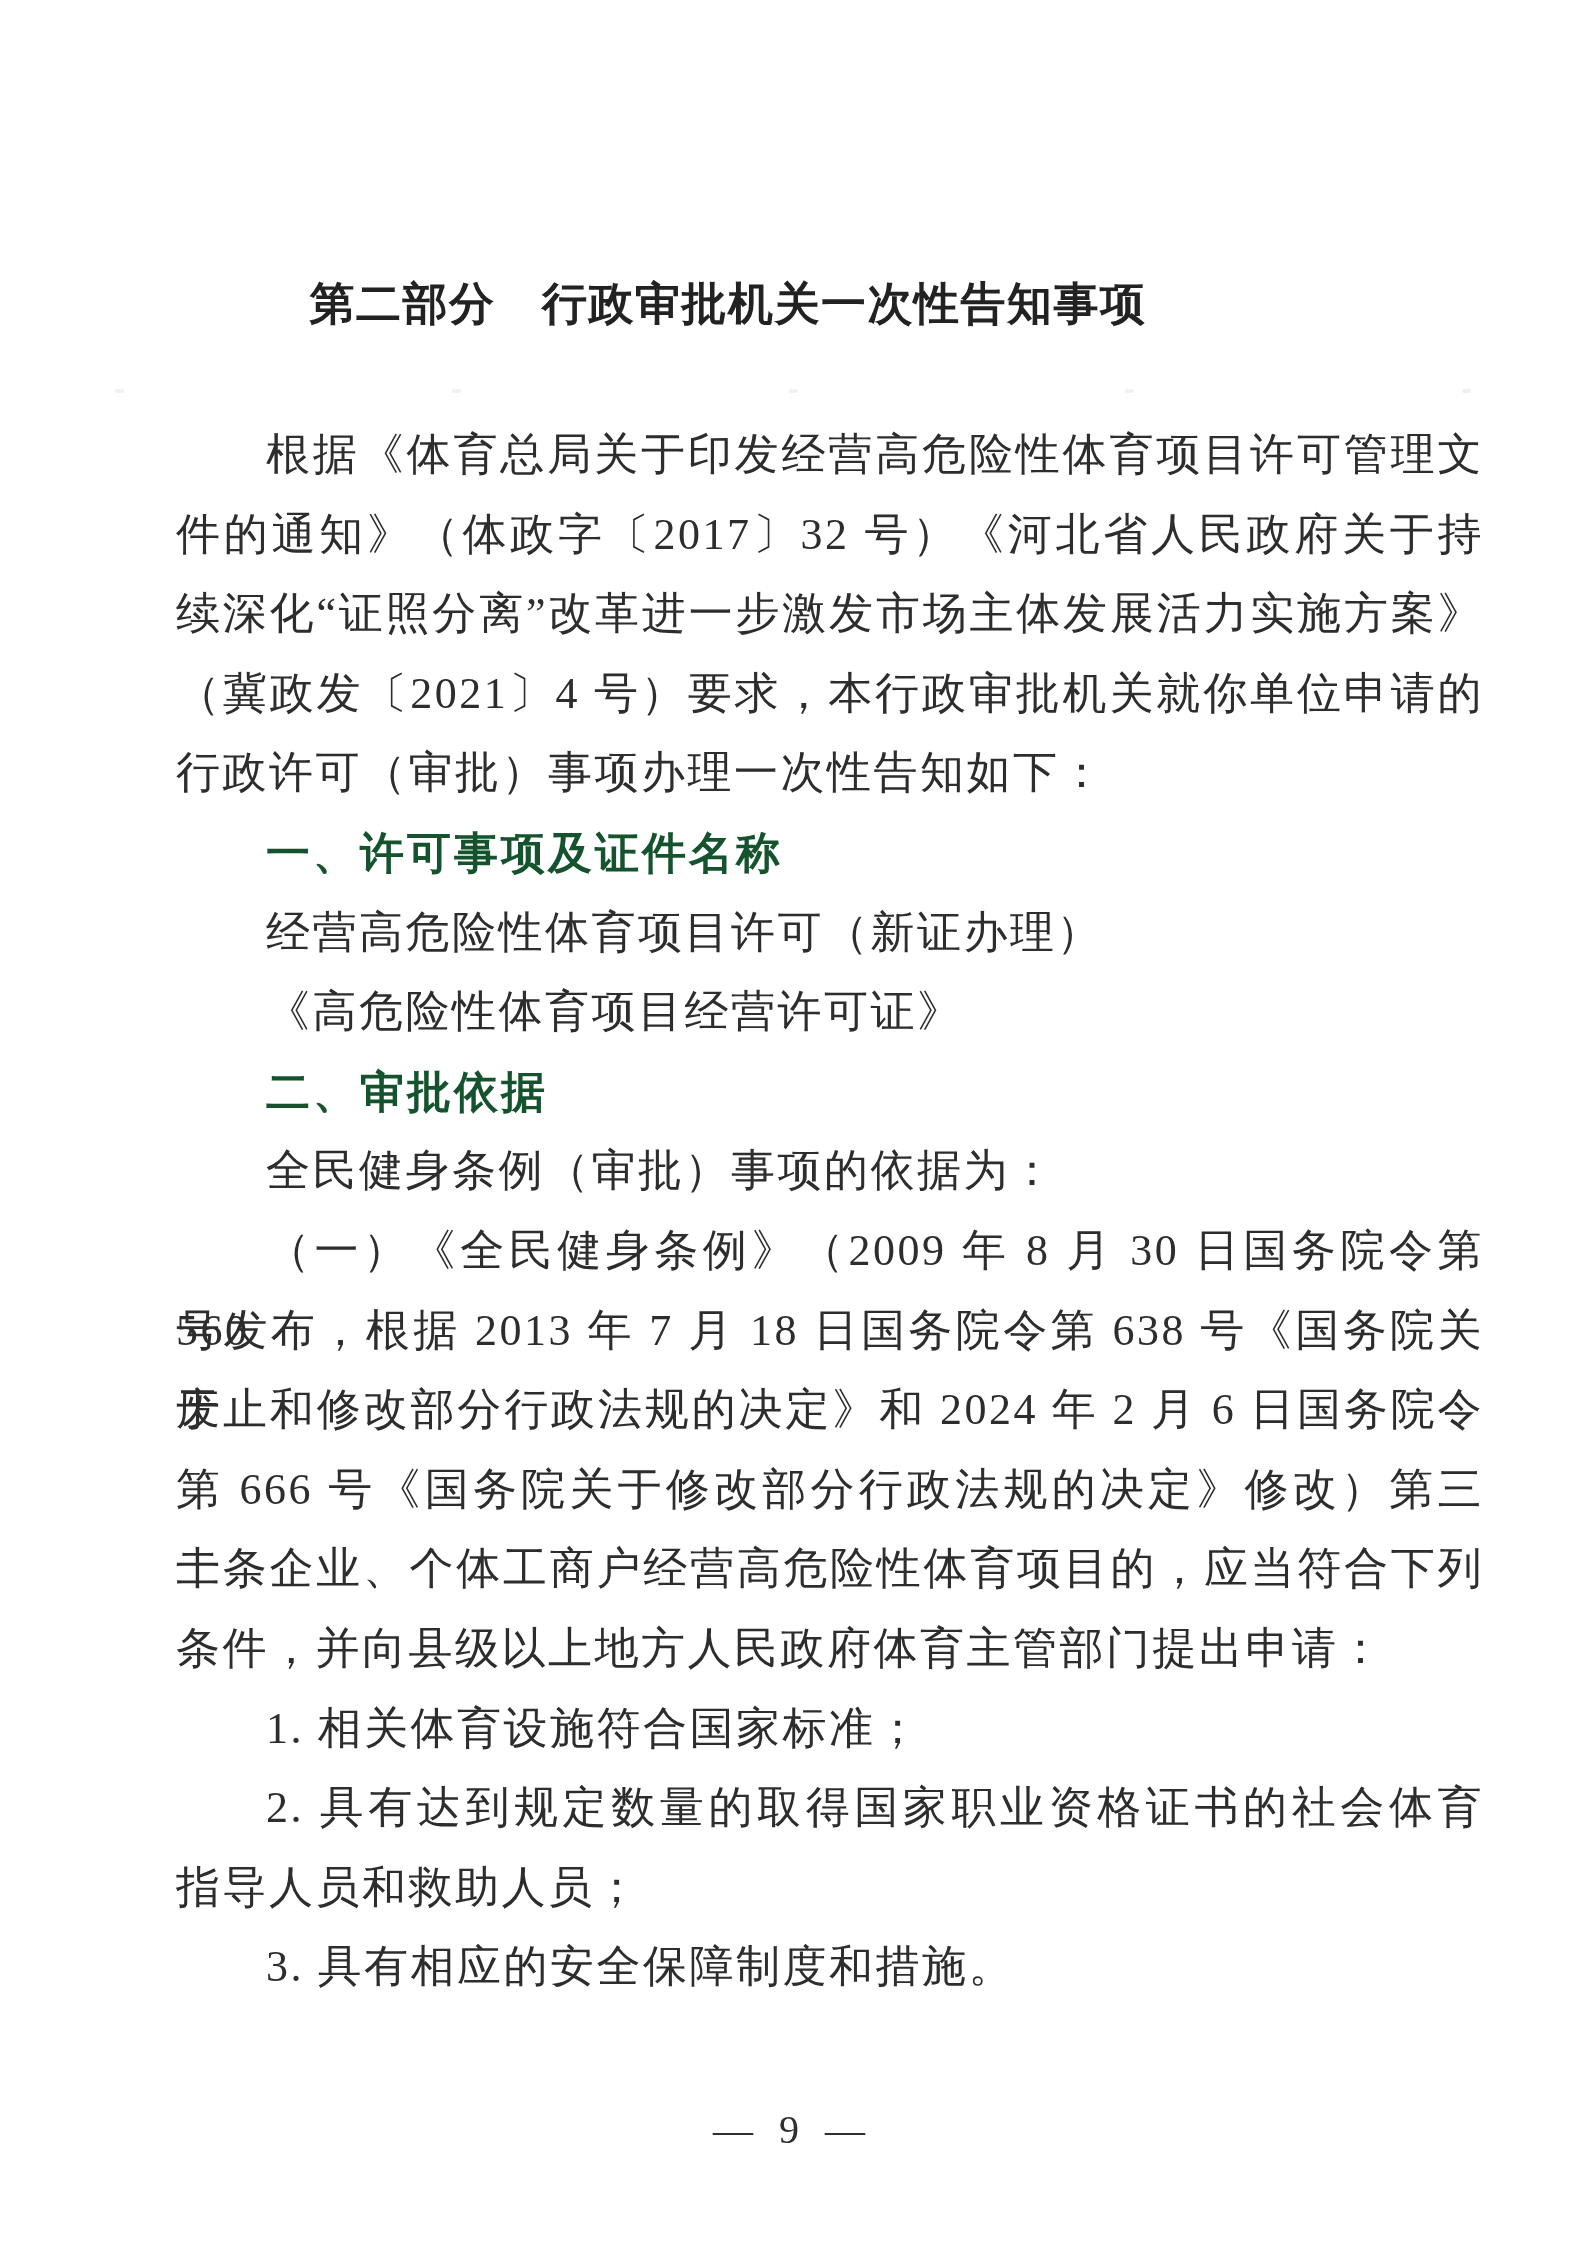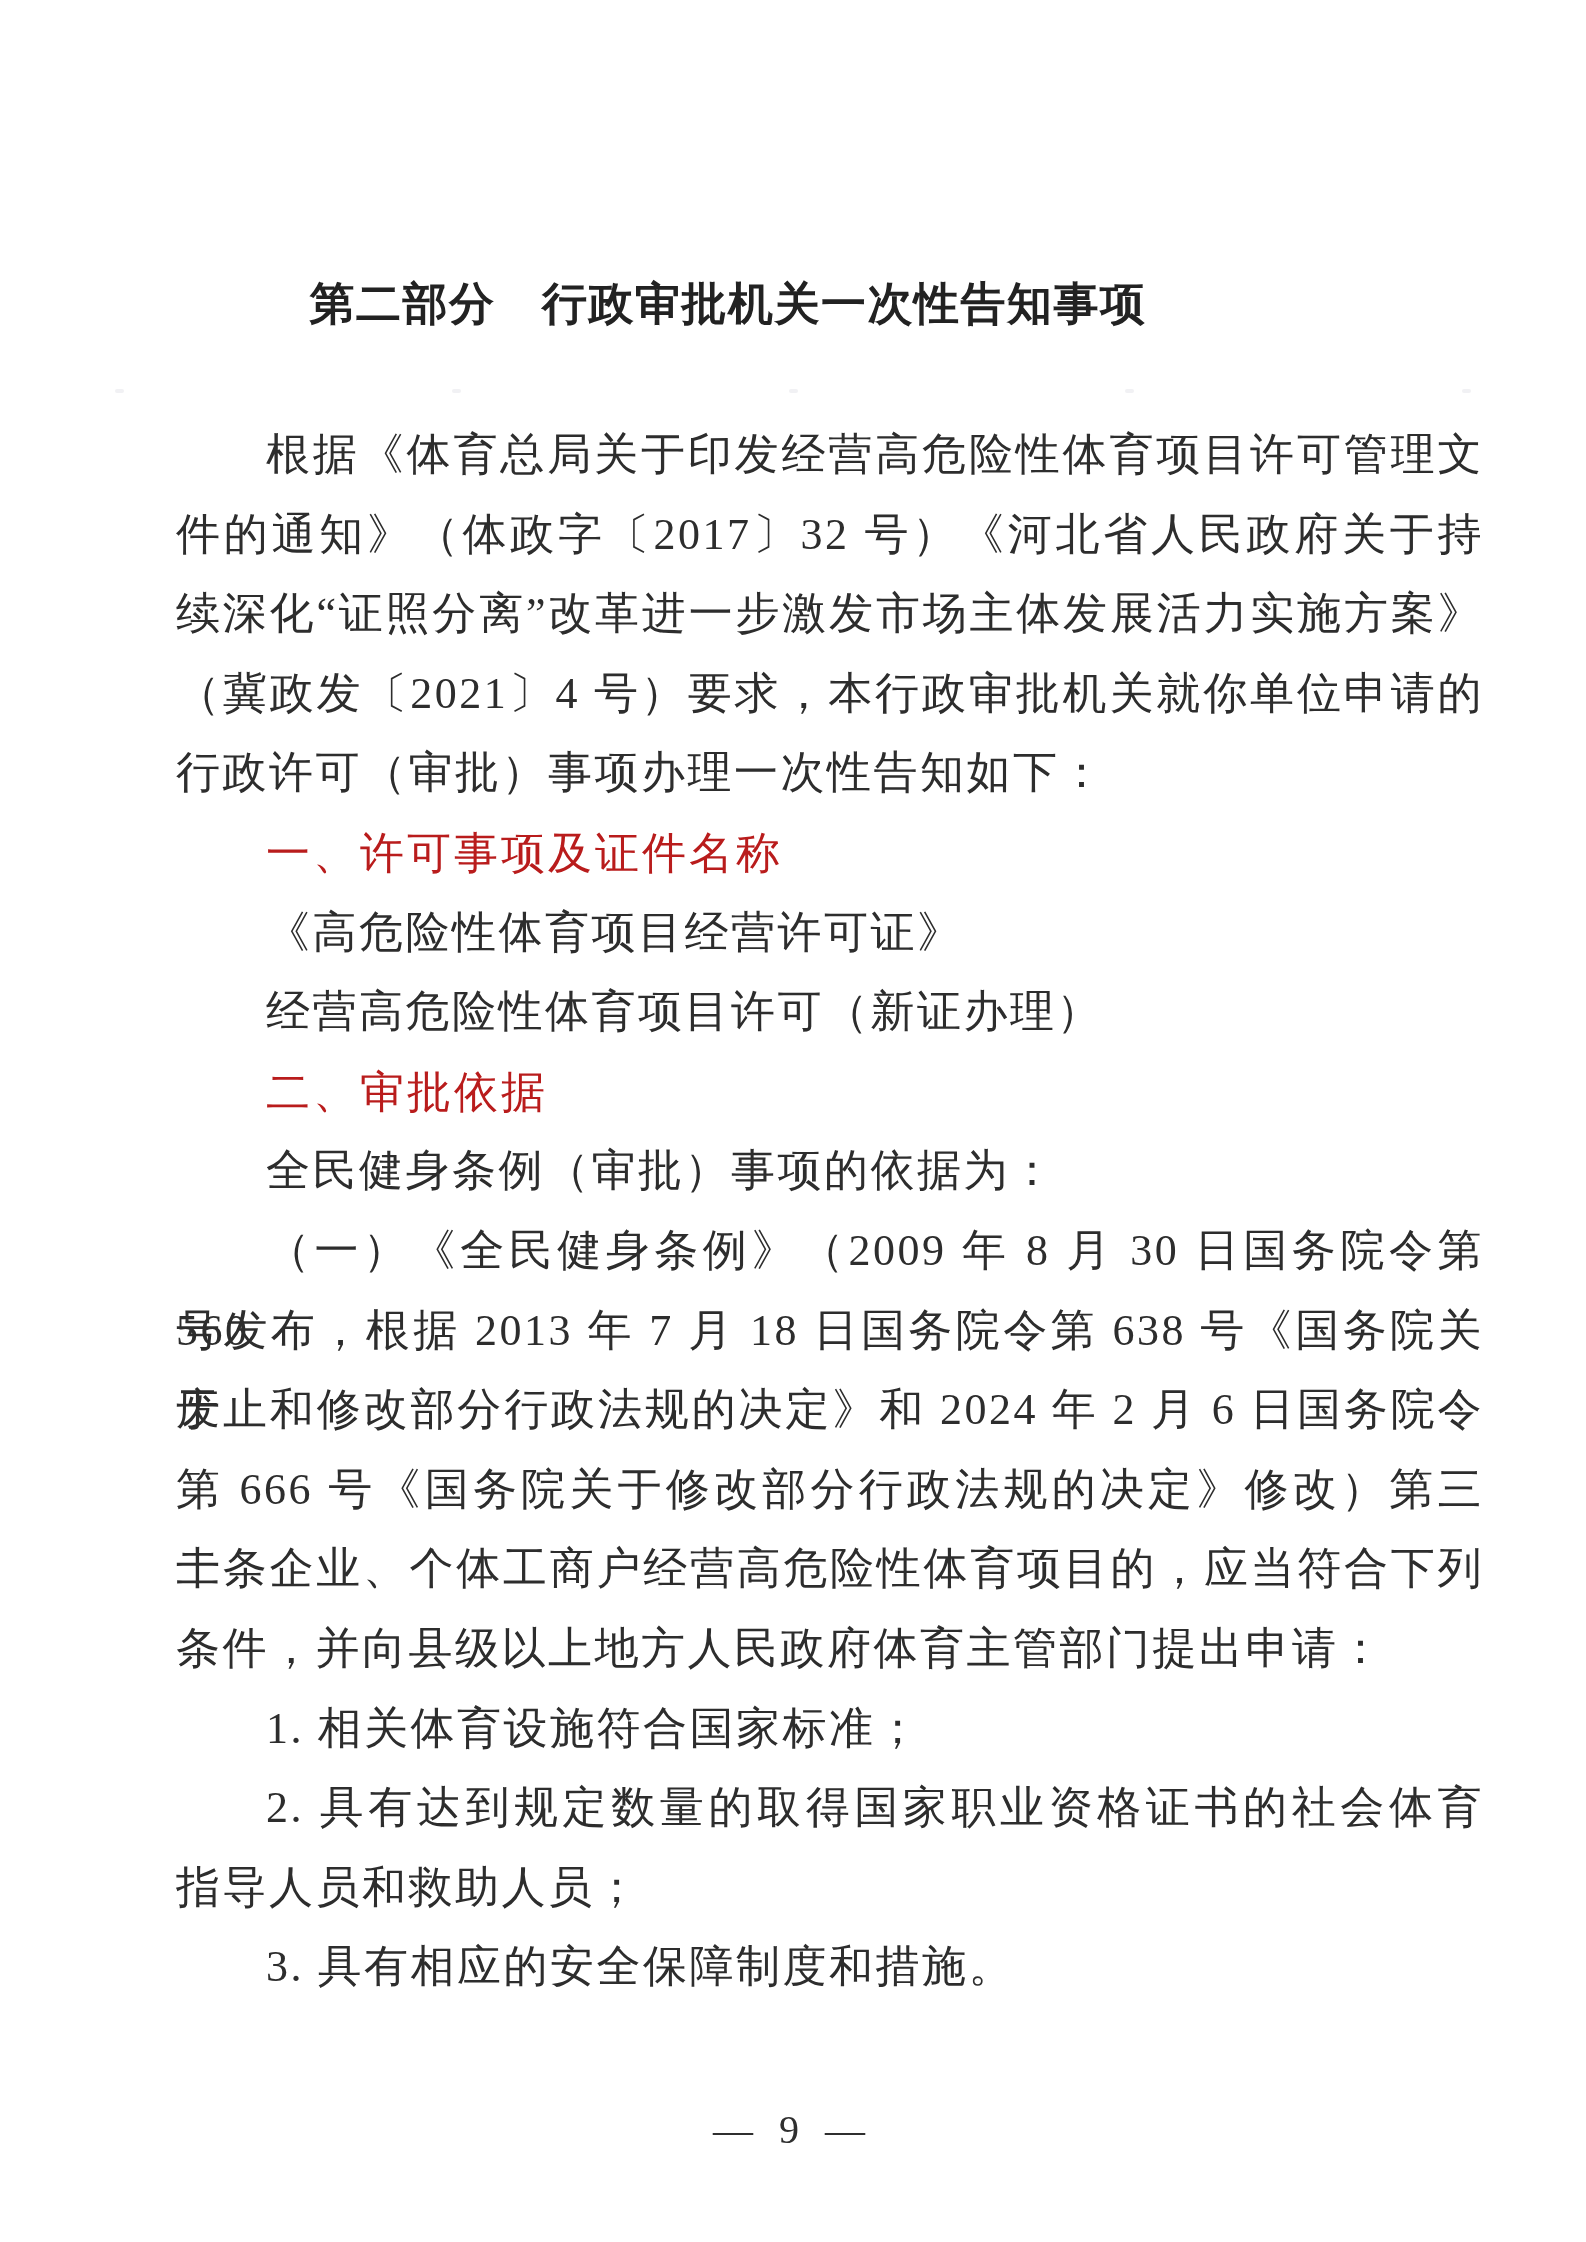--- a/index.html
+++ b/index.html
@@ -58,23 +58,23 @@
   }
   .line.fill {
     white-space: normal;
     text-align: justify;
     text-align-last: justify;
     text-justify: inter-character;
   }
   .line.indent { text-indent: 90px; }
   .line.bold {
     font-family: "Liberation Sans", "DejaVu Sans", sans-serif;
-    font-weight: 400;
+    font-weight: 700;
     letter-spacing: 3px;
-    color: #b91c1c;
+    color: #14532d;
   }
   .page-number {
     position: absolute;
     top: 2102px;
     left: 0;
     width: 1586px;
     text-align: center;
     font-family: "Liberation Serif", "DejaVu Serif", serif;
     font-size: 40px;
     line-height: 56px;
@@ -95,22 +95,22 @@
   <span></span>
 </div>
 
 <div class="content">
   <div class="line indent fill">根据《体育总局关于印发经营高危险性体育项目许可管理文</div>
   <div class="line fill">件的通知》（体政字〔2017〕32 号）《河北省人民政府关于持</div>
   <div class="line fill">续深化“证照分离”改革进一步激发市场主体发展活力实施方案》</div>
   <div class="line fill">（冀政发〔2021〕4 号）要求，本行政审批机关就你单位申请的</div>
   <div class="line">行政许可（审批）事项办理一次性告知如下：</div>
   <div class="line indent bold">一、许可事项及证件名称</div>
+  <div class="line indent">经营高危险性体育项目许可（新证办理）</div>
   <div class="line indent">《高危险性体育项目经营许可证》</div>
-  <div class="line indent">经营高危险性体育项目许可（新证办理）</div>
   <div class="line indent bold">二、审批依据</div>
   <div class="line indent">全民健身条例（审批）事项的依据为：</div>
   <div class="line indent fill">（一）《全民健身条例》（2009 年 8 月 30 日国务院令第 560</div>
   <div class="line fill">号发布，根据 2013 年 7 月 18 日国务院令第 638 号《国务院关于</div>
   <div class="line fill">废止和修改部分行政法规的决定》和 2024 年 2 月 6 日国务院令</div>
   <div class="line fill">第 666 号《国务院关于修改部分行政法规的决定》修改）第三十</div>
   <div class="line fill">二条企业、个体工商户经营高危险性体育项目的，应当符合下列</div>
   <div class="line">条件，并向县级以上地方人民政府体育主管部门提出申请：</div>
   <div class="line indent">1. 相关体育设施符合国家标准；</div>
   <div class="line indent fill">2. 具有达到规定数量的取得国家职业资格证书的社会体育</div>

